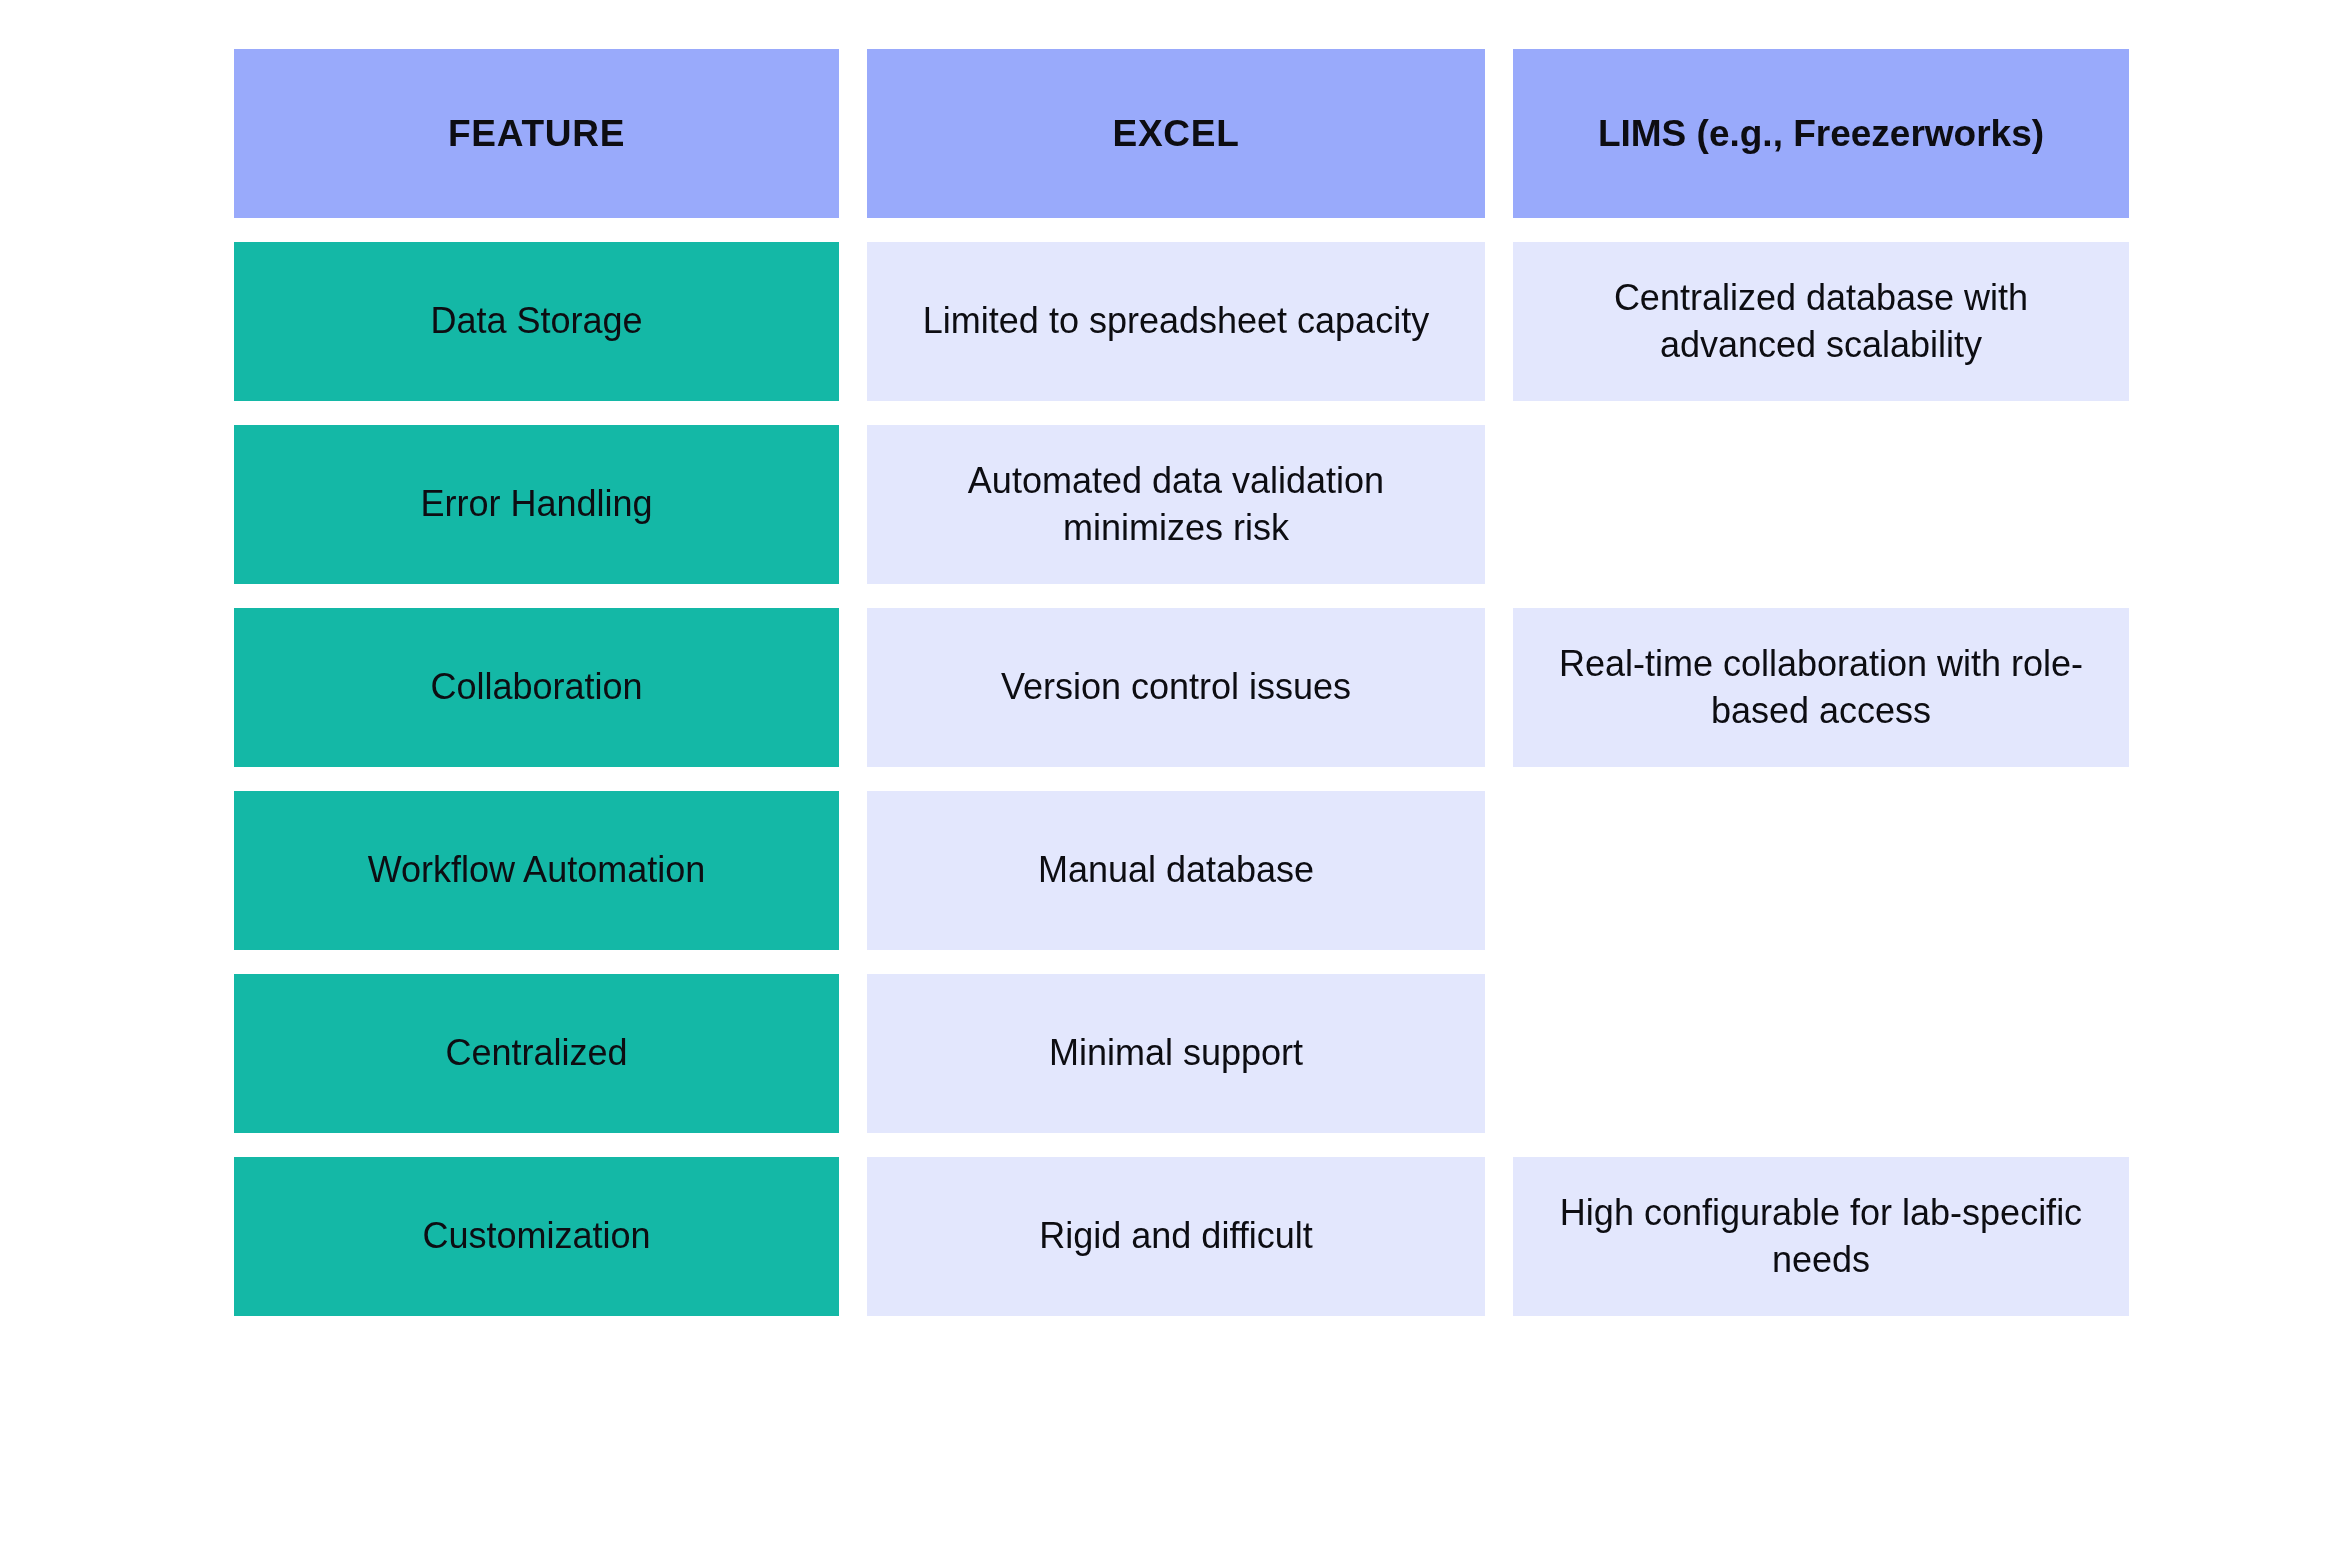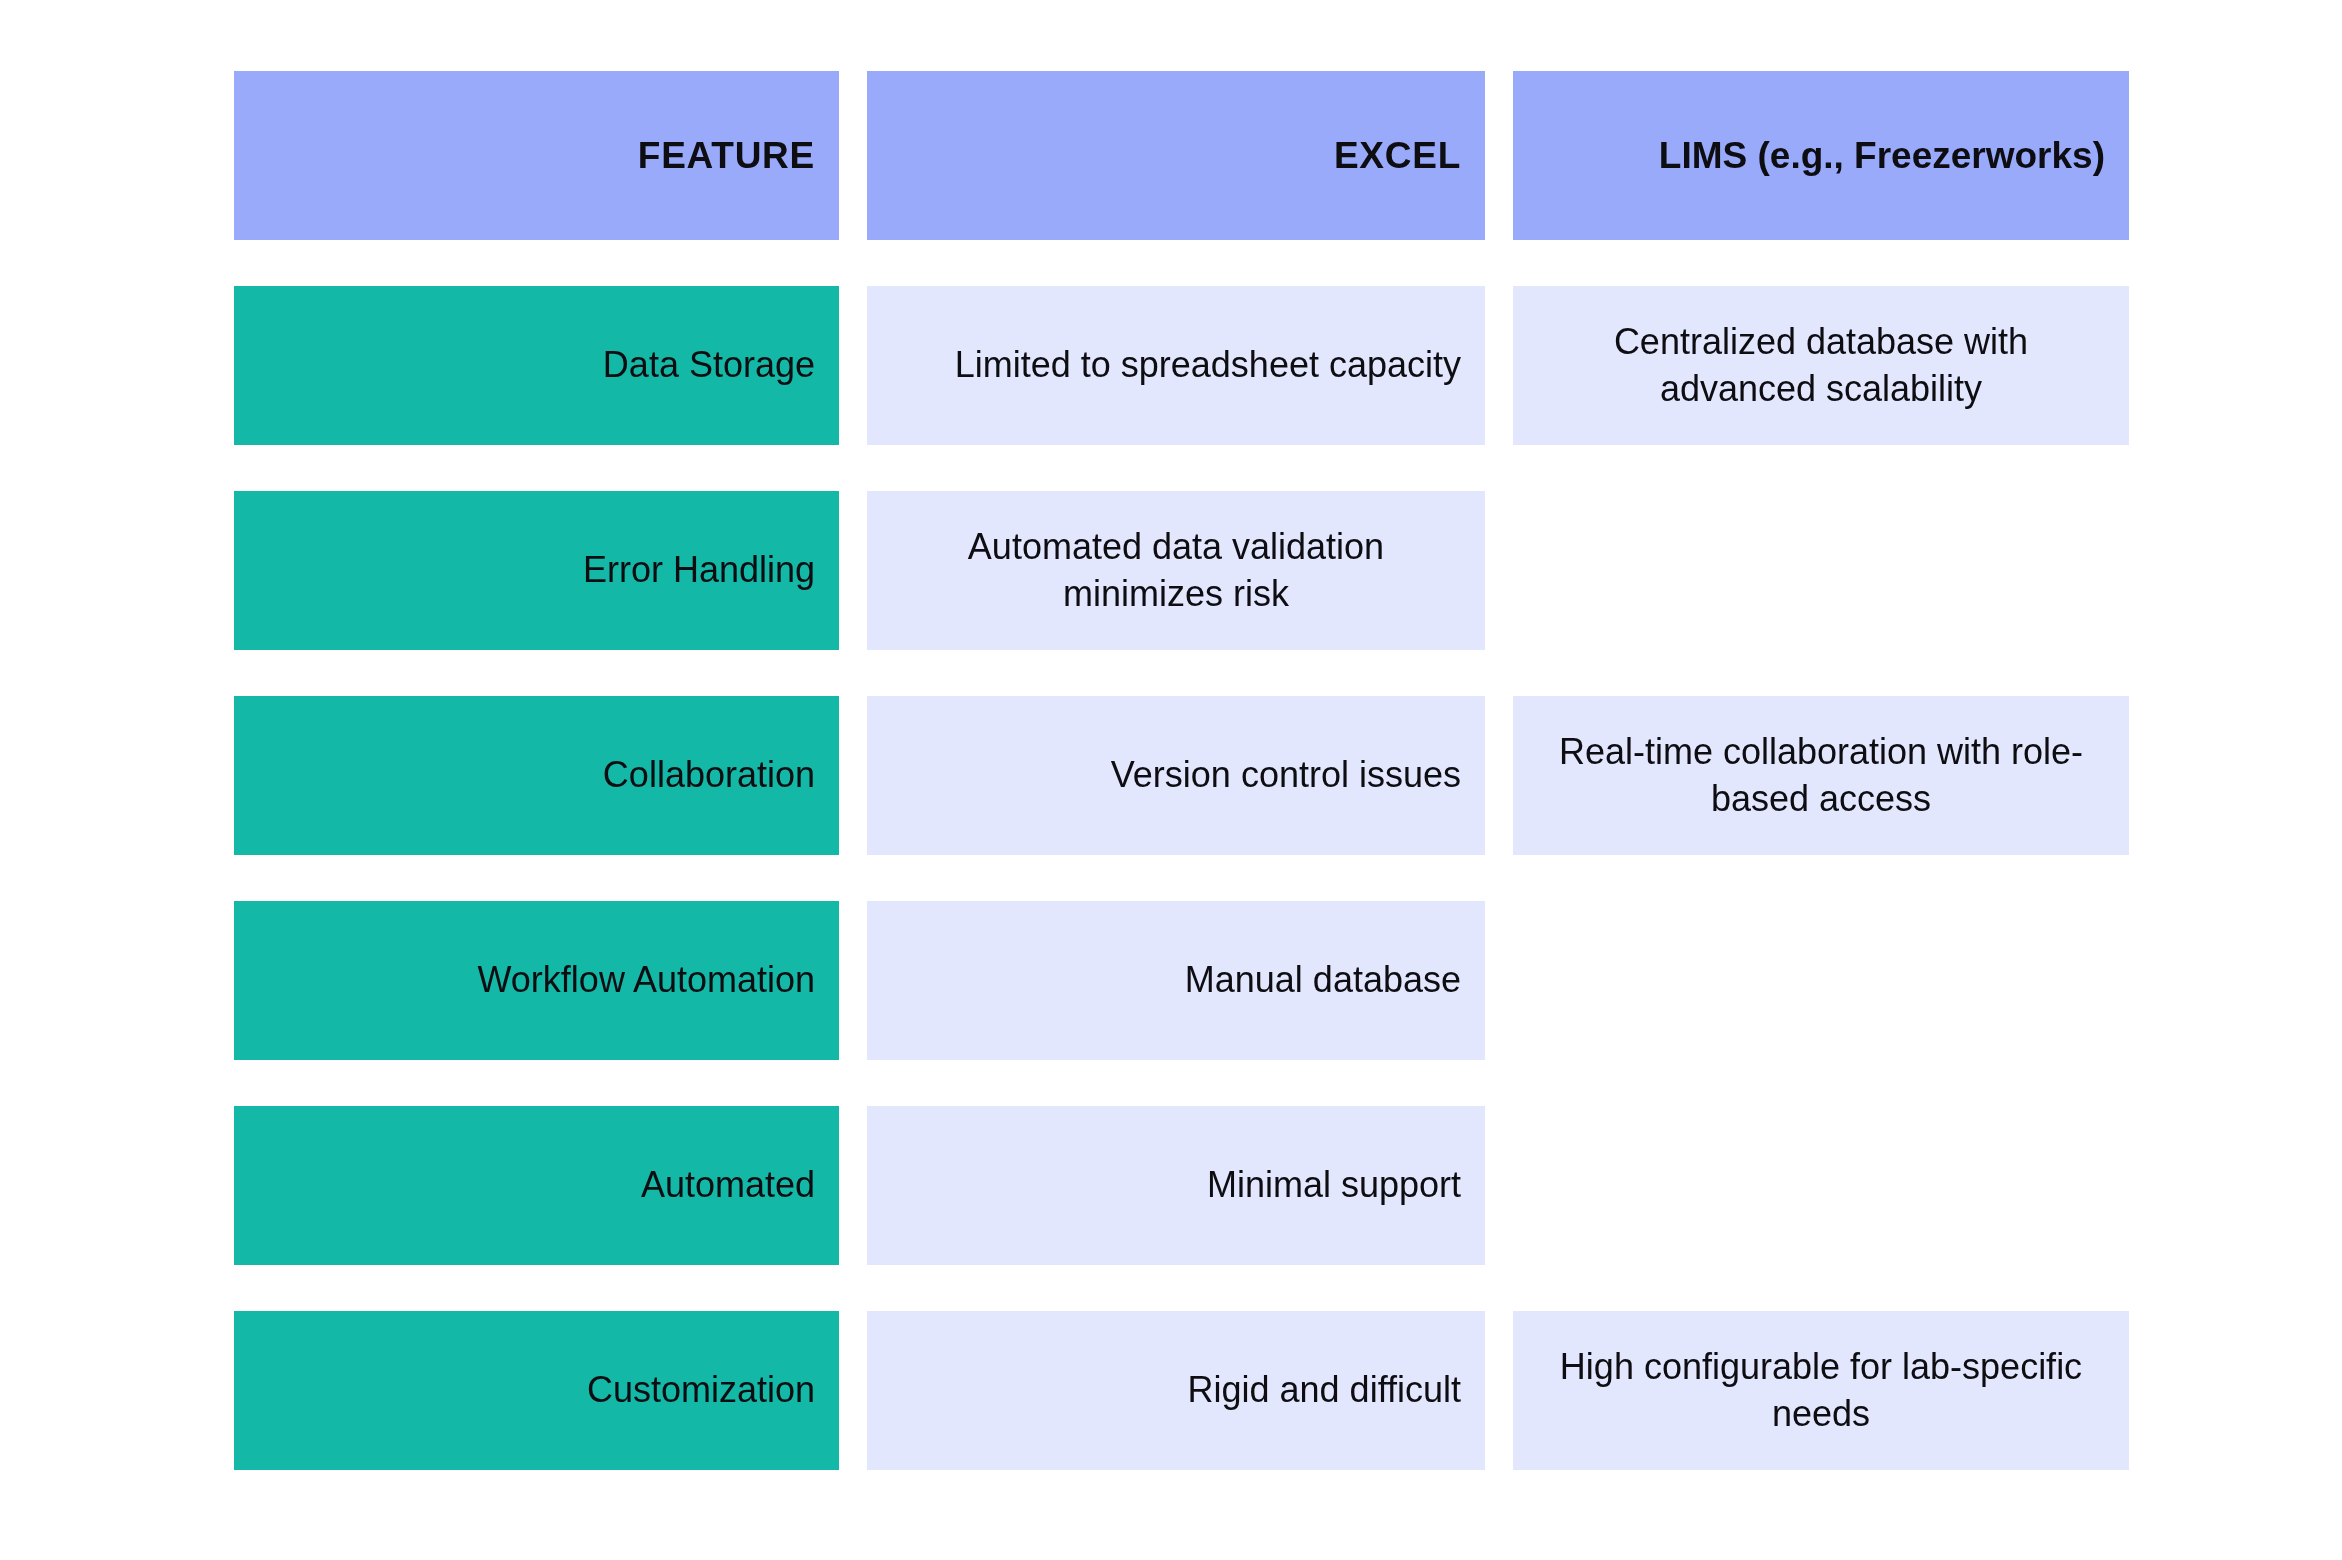--- a/index.html
+++ b/index.html
@@ -35,26 +35,25 @@
 
   .table-row {
     display: grid;
     grid-template-columns: 605px 618px 616px;
     column-gap: 28px;
   }
 
   .cell {
     display: flex;
     align-items: center;
-    justify-content: flex-end;
+    justify-content: center;
     text-align: center;
     box-sizing: border-box;
     padding: 9.4px 24px;
     color: #0d0d12;
-    margin-top: 22px;
   }
 
   
   .header-row .cell {
     background: #99aafb;
     height: 169px;
     font-size: 37px;
     font-weight: 700;
     letter-spacing: 0.02em;
   }
@@ -138,21 +137,21 @@
       <div class="cell col-1">
         <span class="cell-text">Workflow Automation</span>
       </div>
       <div class="cell col-2">
         <span class="cell-text">Manual database</span>
       </div>
     </div>
 
     <div class="table-row body-row">
       <div class="cell col-1">
-        <span class="cell-text">Automated</span>
+        <span class="cell-text">Centralized</span>
       </div>
       <div class="cell col-2">
         <span class="cell-text">Minimal support</span>
       </div>
     </div>
 
     <div class="table-row body-row">
       <div class="cell col-1">
         <span class="cell-text">Customization</span>
       </div>

